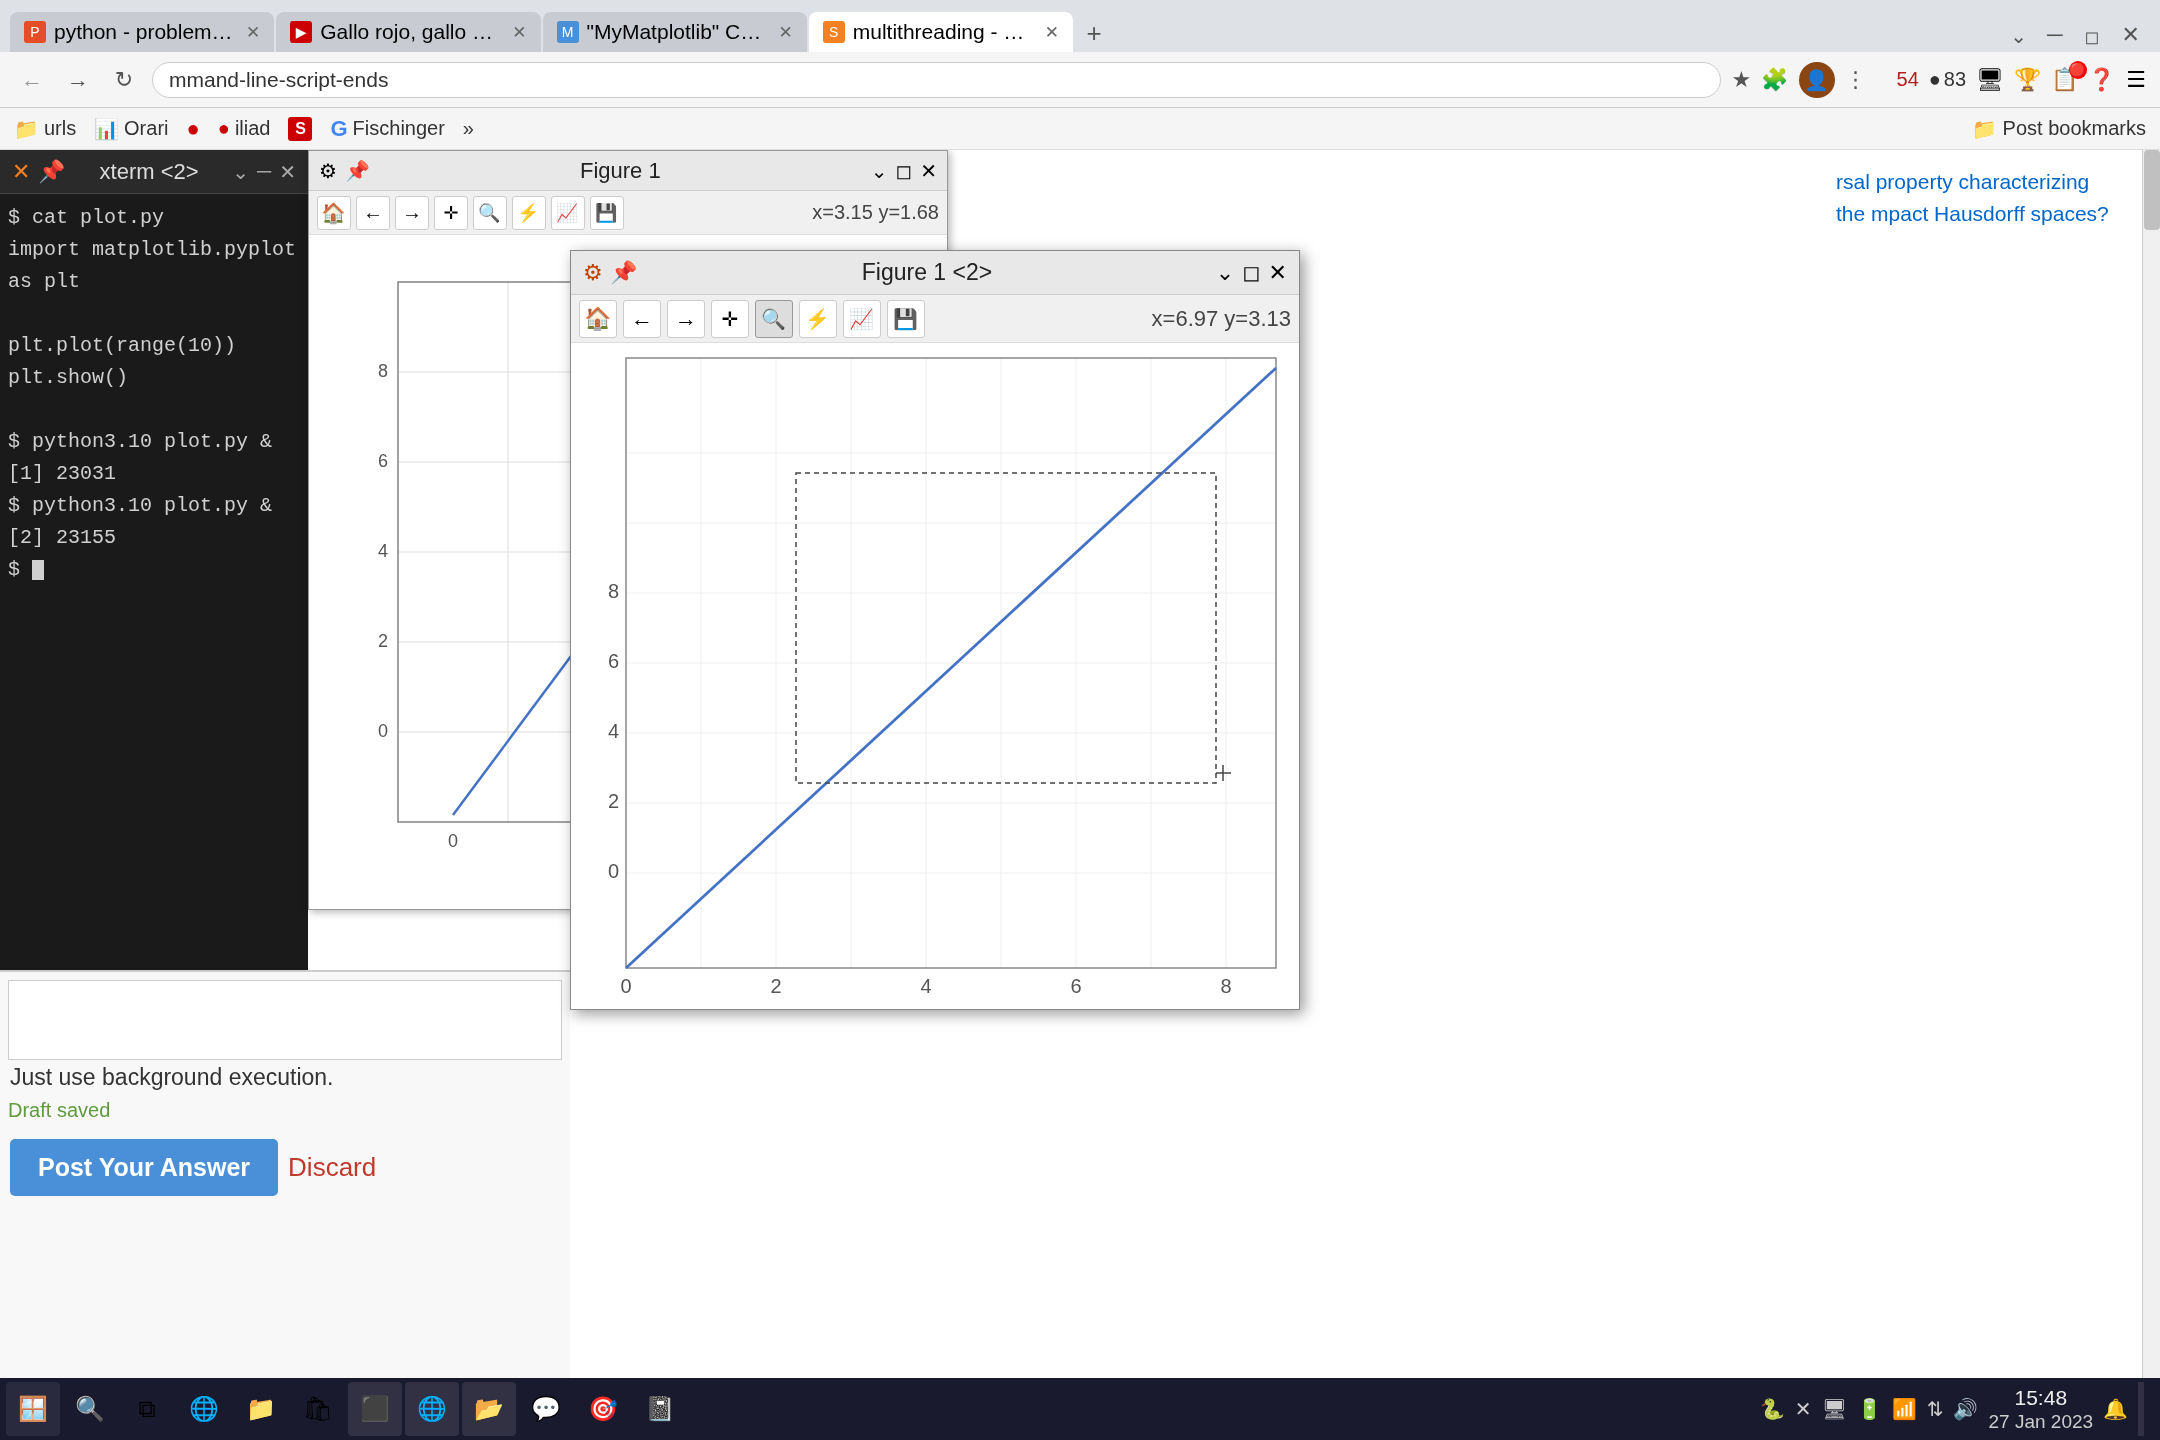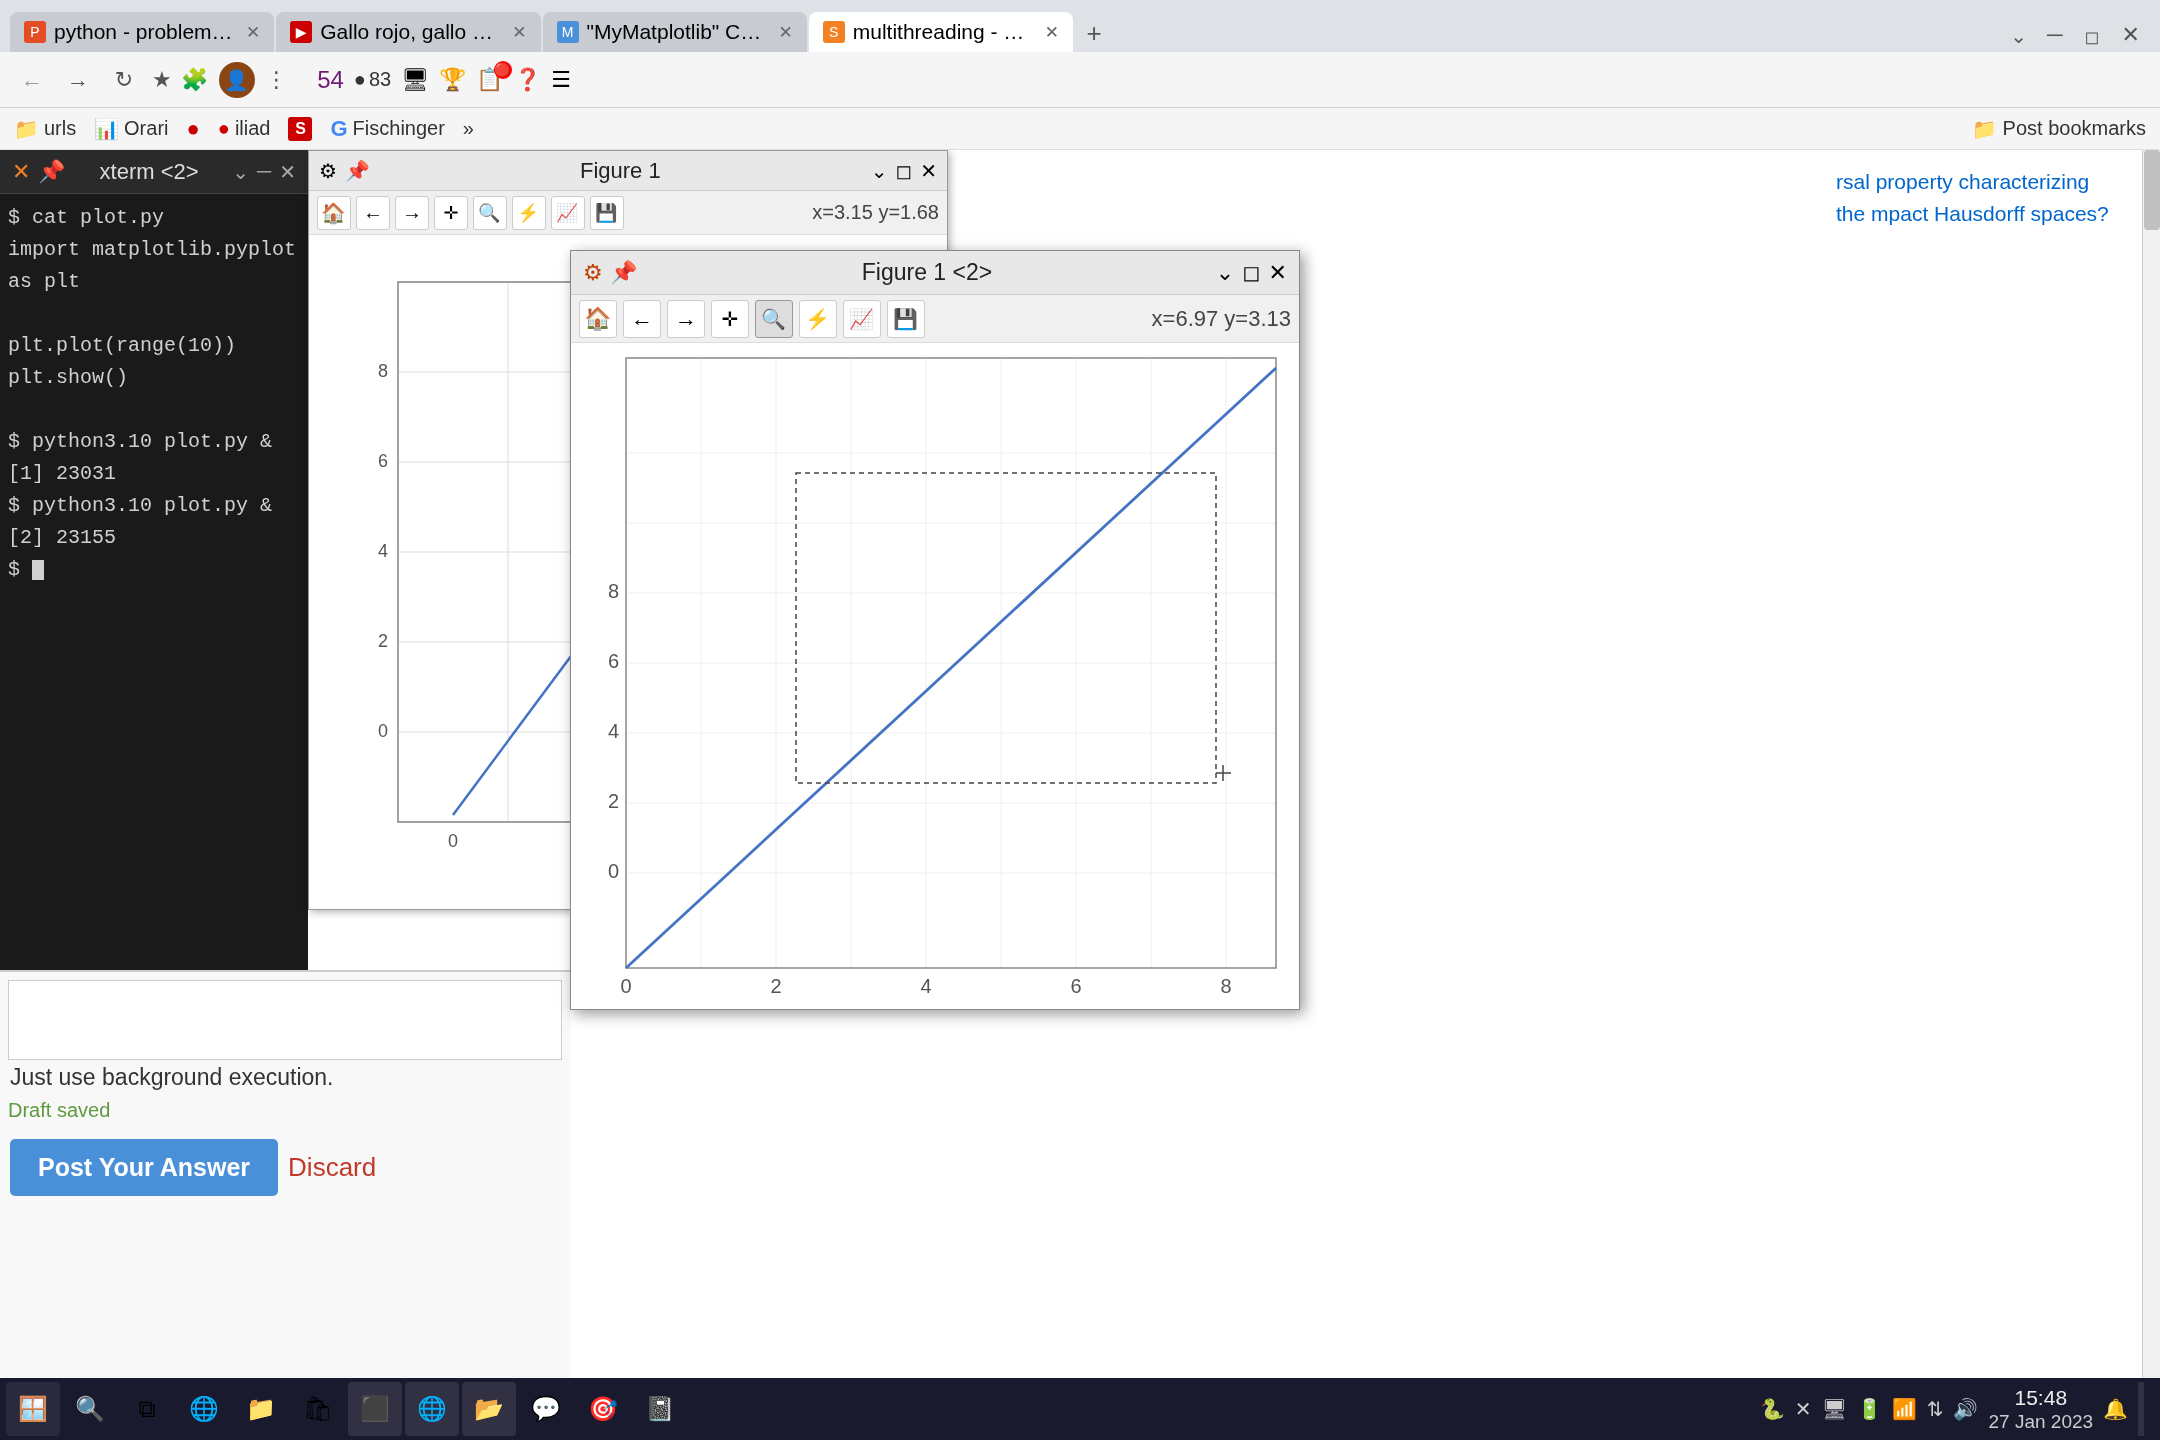--- a/index.html
+++ b/index.html
@@ -44,27 +44,30 @@
     <div style="font-size:20px;color:#555;cursor:pointer;padding:4px 8px;">⌄</div>
     <div style="font-size:22px;color:#555;cursor:pointer;padding:4px 10px;">─</div>
     <div style="font-size:18px;color:#555;cursor:pointer;padding:4px 10px;">◻</div>
     <div style="font-size:22px;color:#555;cursor:pointer;padding:4px 10px;">✕</div>
   </div>
 
   <div style="display:flex;align-items:center;height:56px;background:#f5f5f5;padding:0 14px;gap:10px;border-bottom:1px solid #ccc;">
     <button style="width:36px;height:36px;border:none;background:transparent;font-size:22px;color:#999;cursor:pointer;border-radius:50%;">←</button>
     <button style="width:36px;height:36px;border:none;background:transparent;font-size:22px;color:#555;cursor:pointer;border-radius:50%;">→</button>
     <button style="width:36px;height:36px;border:none;background:transparent;font-size:22px;color:#555;cursor:pointer;border-radius:50%;">↻</button>
+    <div style="flex:1;height:36px;border:1px solid #ccc;border-radius:20px;background:white;display:flex;align-items:center;padding:0 16px;font-size:21px;color:#333;">
+      <span>mmand-line-script-ends</span>
+    </div>
     <div style="font-size:22px;color:#555;cursor:pointer;">★</div>
     <div style="font-size:22px;color:#555;cursor:pointer;">🧩</div>
     <div style="width:36px;height:36px;border-radius:50%;background:#8B4513;cursor:pointer;overflow:hidden;display:flex;align-items:center;justify-content:center;color:white;font-size:20px;">👤</div>
     <div style="font-size:22px;color:#555;cursor:pointer;">⋮</div>
 
     <div style="display:flex;align-items:center;gap:10px;margin-left:20px;">
-      <span style="font-size:24px;color:#701a75;">54</span>
+      <span style="font-size:20px;color:#b91c1c;">54</span>
       <span style="display:flex;align-items:center;gap:3px;font-size:20px;color:#333;">● <span>83</span></span>
       <span style="font-size:22px;cursor:pointer;">🖥</span>
       <span style="font-size:22px;cursor:pointer;">🏆</span>
       <span style="font-size:22px;cursor:pointer;position:relative;">
         📋
         <span style="position:absolute;top:-6px;right:-8px;background:red;color:white;border-radius:50%;width:18px;height:18px;font-size:13px;display:flex;align-items:center;justify-content:center;">🔴</span>
       </span>
       <span style="font-size:22px;cursor:pointer;">❓</span>
       <span style="font-size:22px;cursor:pointer;">☰</span>
     </div>

